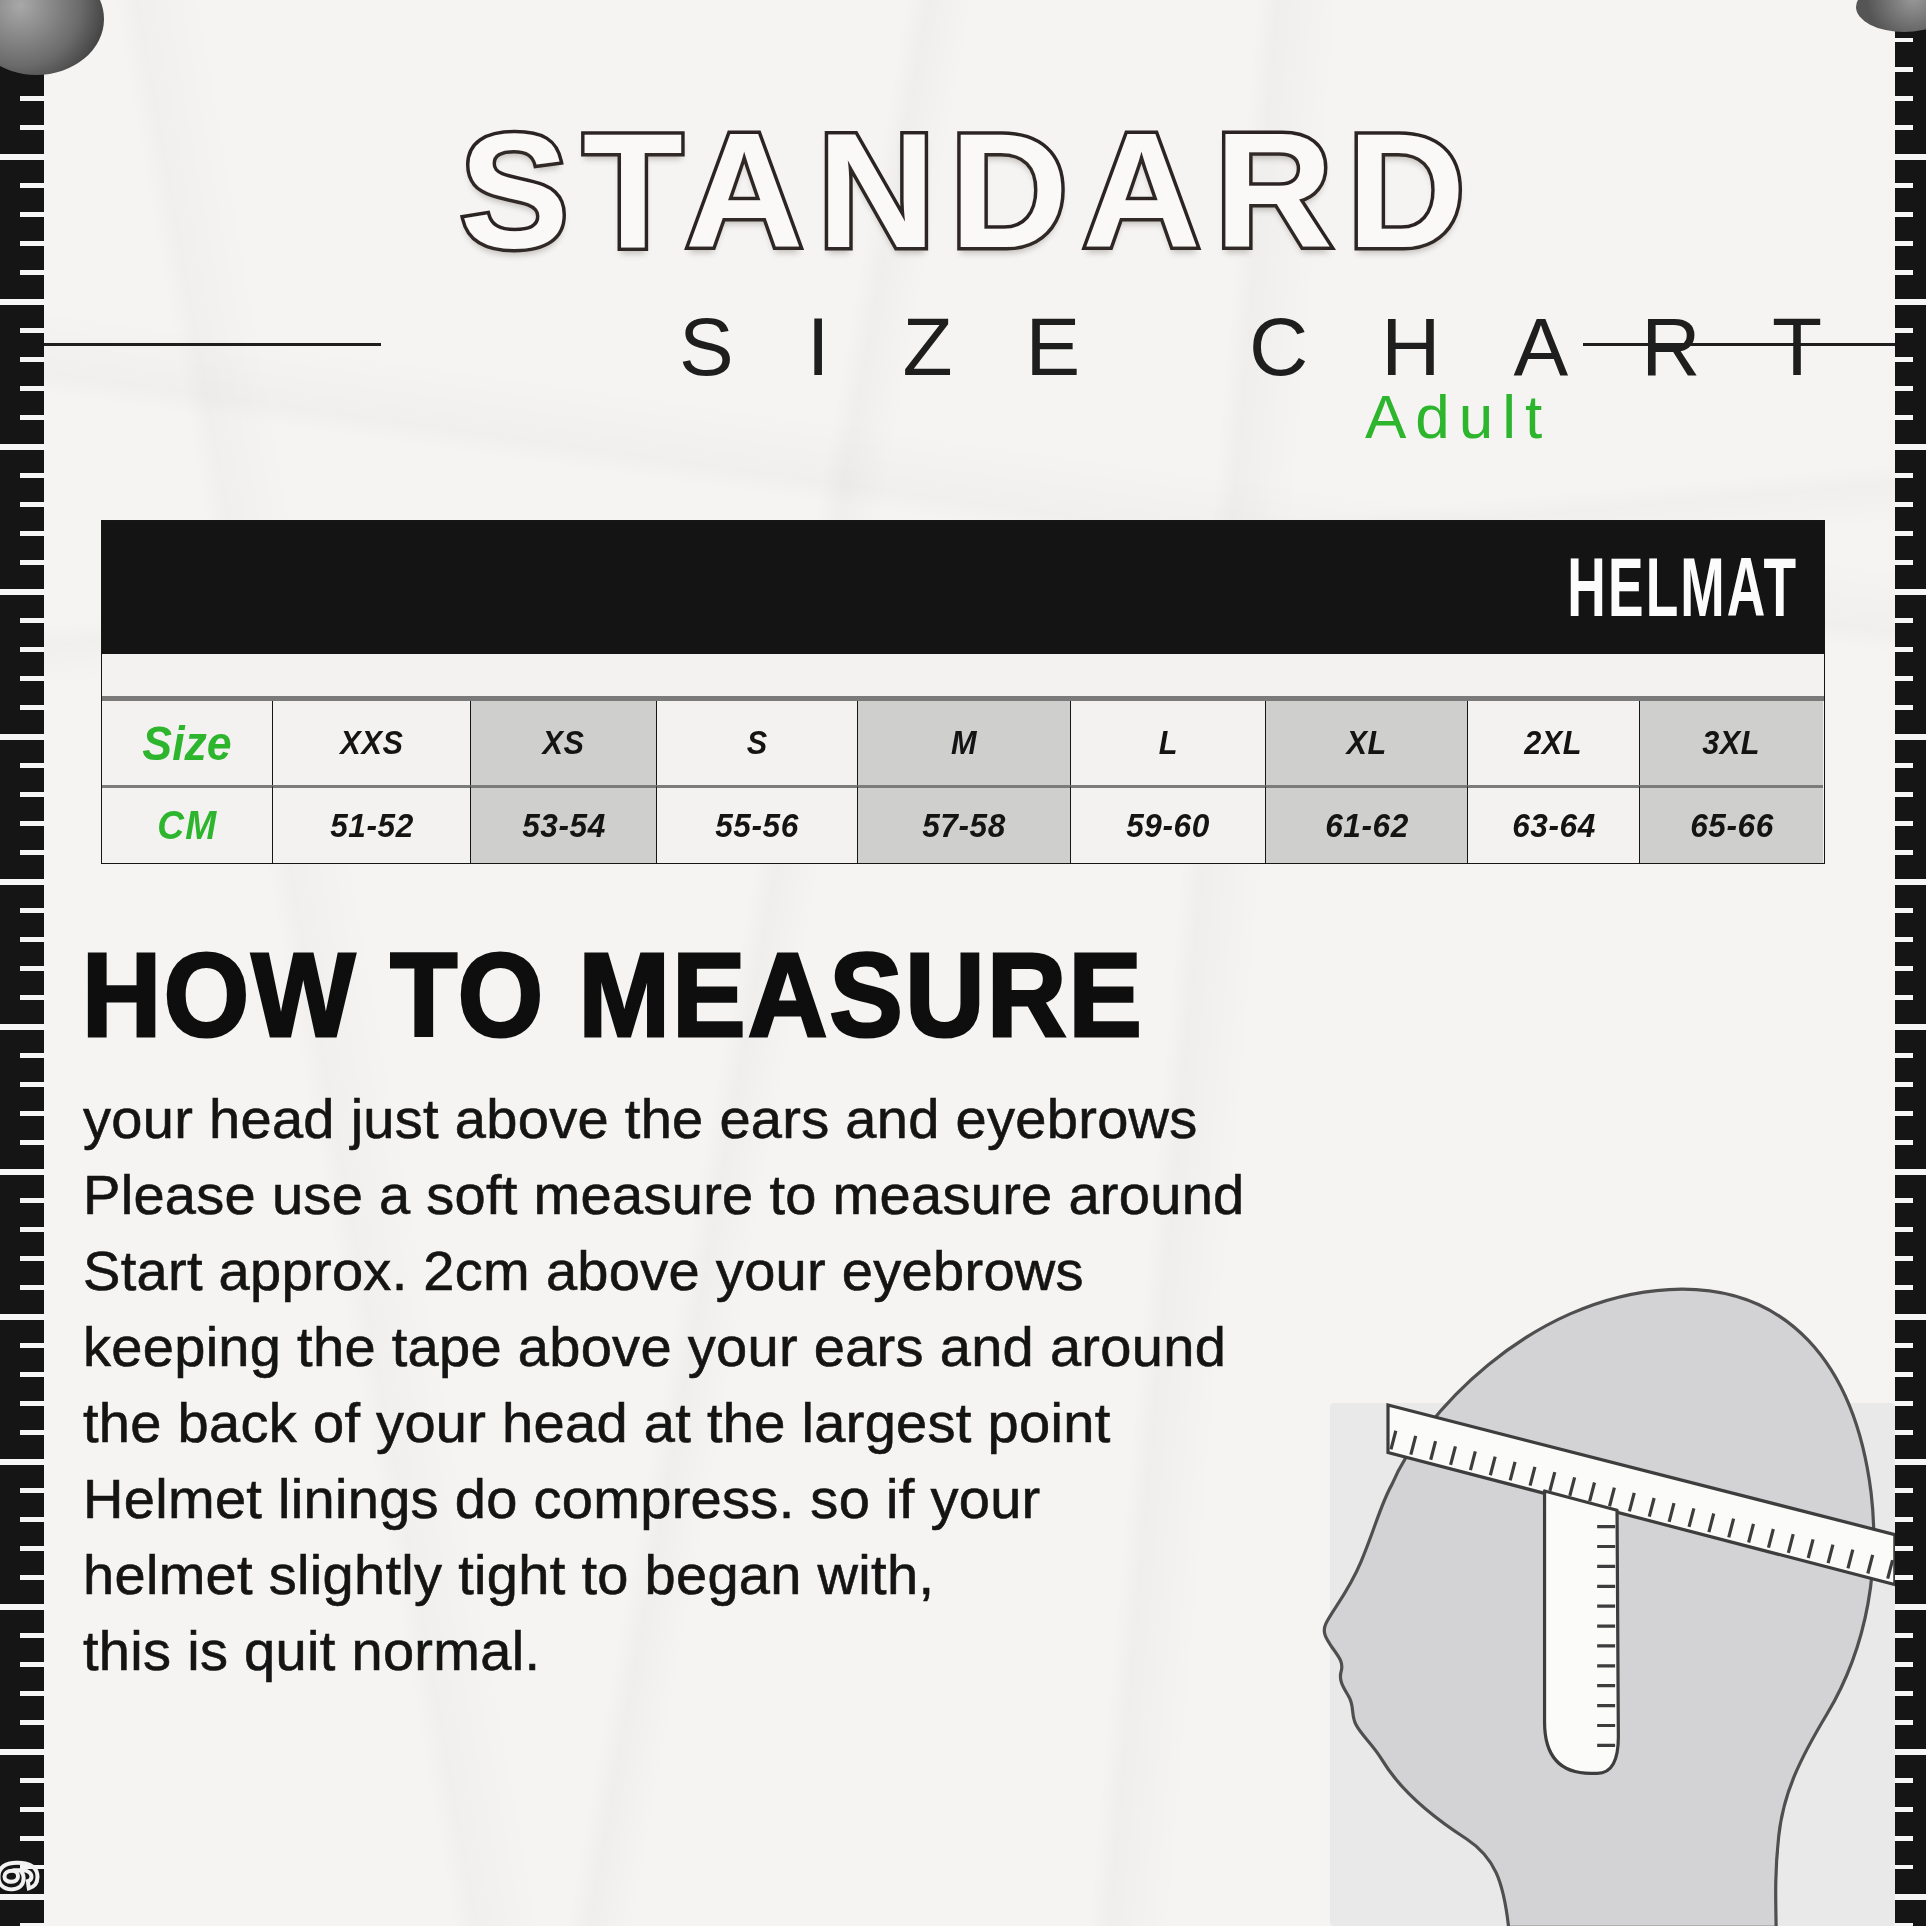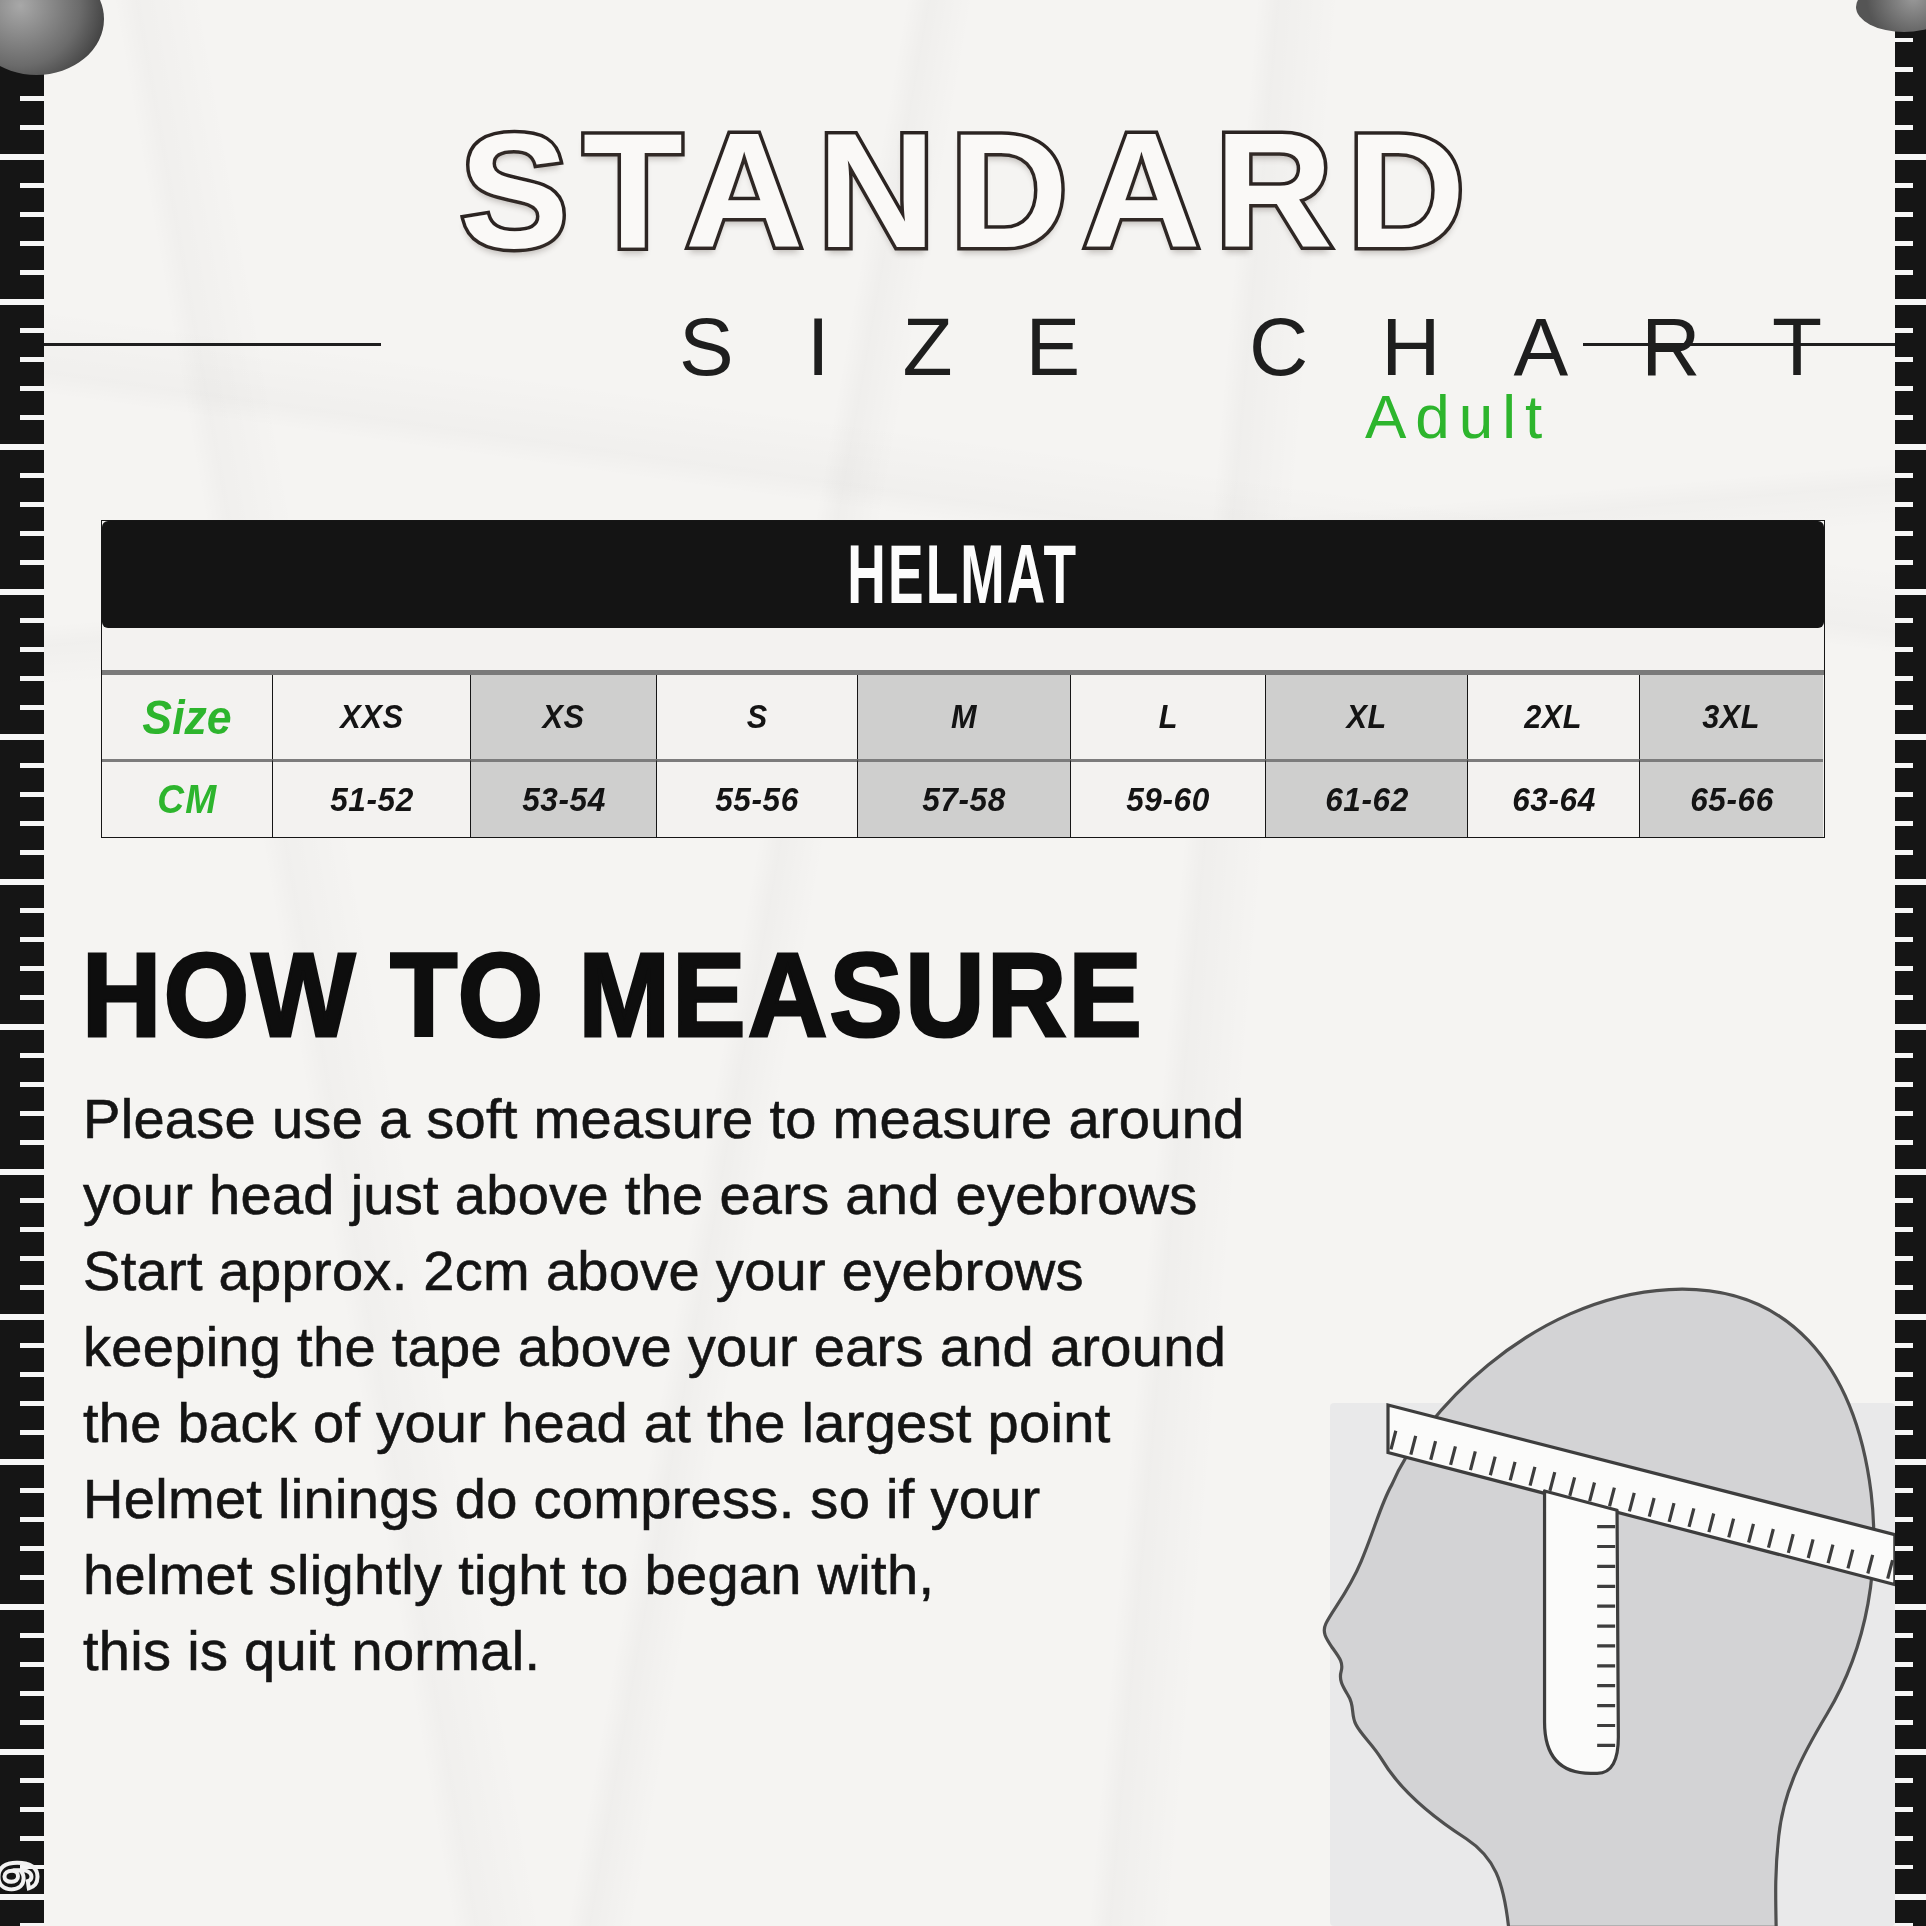--- a/index.html
+++ b/index.html
@@ -80,21 +80,21 @@
     position:absolute;left:1365px;top:381px;
     font-size:62px;letter-spacing:9px;color:#2db52d;white-space:nowrap;
   }
 
   
   .size-table{
     position:absolute;left:101px;top:520px;width:1724px;
     border:1.9px solid #161616;box-sizing:border-box;background:#f3f2f0;
   }
   .table-header{
-    height:107px;background:#141414;display:flex;align-items:center;justify-content:center;border-radius:6px;
+    height:133px;background:#141414;display:flex;align-items:center;justify-content:flex-end;
   }
   .table-header span{
     color:#fcfcfc;font-size:65px;font-weight:700;letter-spacing:2.6px;
     transform:scale(.82,1.28);display:inline-block;
   }
   .table-spacer{height:42px;background:#f3f2f0;border-bottom:5.1px solid #7a7a7a;}
   .table-grid{
     display:grid;
     grid-template-columns:170px 198px 186px 201px 213px 195px 202px 172px 184px;
     grid-template-rows:84px 78px;
@@ -216,22 +216,22 @@
         <span class="val-cm">63-64</span>
       </div>
     <div class="cell cmrow c-gray">
         <span class="val-cm">65-66</span>
       </div>
   </div>
 </div>
 
 <div class="htm-heading">HOW TO MEASURE</div>
 <div class="htm-body">
+  <div class="htm-line">your head just above the ears and eyebrows</div>
   <div class="htm-line">Please use a soft measure to measure around</div>
-  <div class="htm-line">your head just above the ears and eyebrows</div>
   <div class="htm-line">Start approx. 2cm above your eyebrows</div>
   <div class="htm-line">keeping the tape above your ears and around</div>
   <div class="htm-line">the back of your head at the largest point</div>
   <div class="htm-line">Helmet linings do compress. so if your</div>
   <div class="htm-line">helmet slightly tight to began with,</div>
   <div class="htm-line">this is quit normal.</div>
 </div>
 
 <div class="head-panel"></div>
 <svg class="head-svg" width="579" height="648" viewBox="0 0 902 1010">

